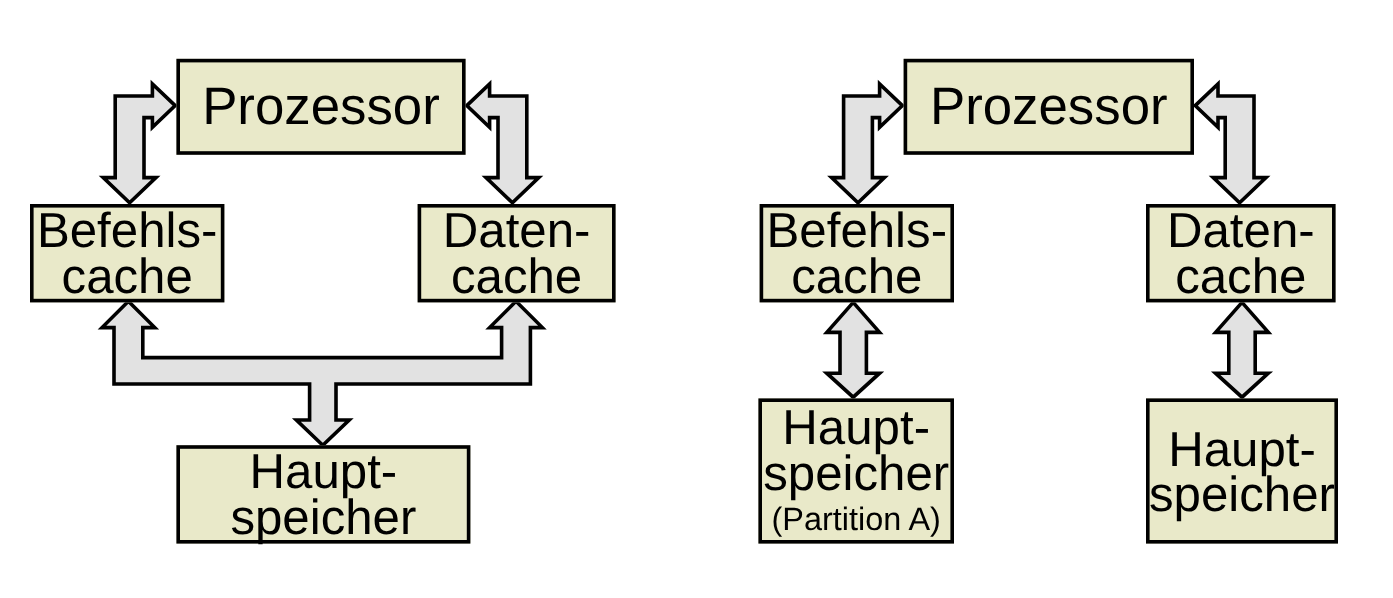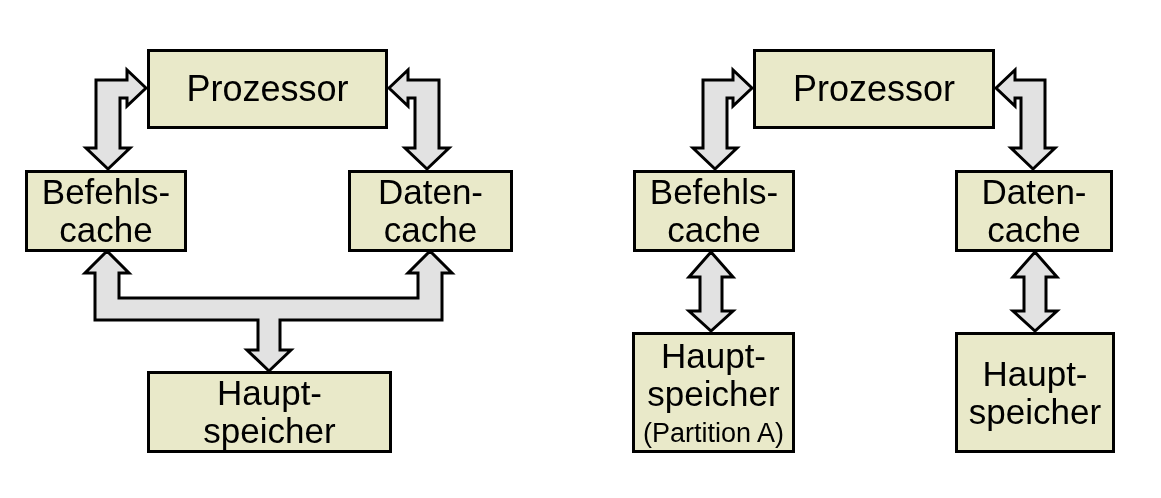--- a/index.html
+++ b/index.html
@@ -28,25 +28,25 @@
     background: var(--box-fill, #e9e9c9);
     border: 3px solid var(--box-border, #000000);
     display: flex;
     flex-direction: column;
     align-items: center;
     justify-content: center;
     text-align: center;
     color: var(--text, #000000);
   }
   .box .label {
-    font-size: 35px;
+    font-size: 41px;
     line-height: 38px;
     white-space: pre-line;
   }
-  .box .label.big { font-size: 36px; }
+  .box .label.big { font-size: 44px; }
   .box .note {
     font-size: 27px;
     line-height: 30px;
     margin-top: 5px;
     white-space: pre-line;
   }
 </style>
 </head>
 <body>
 

